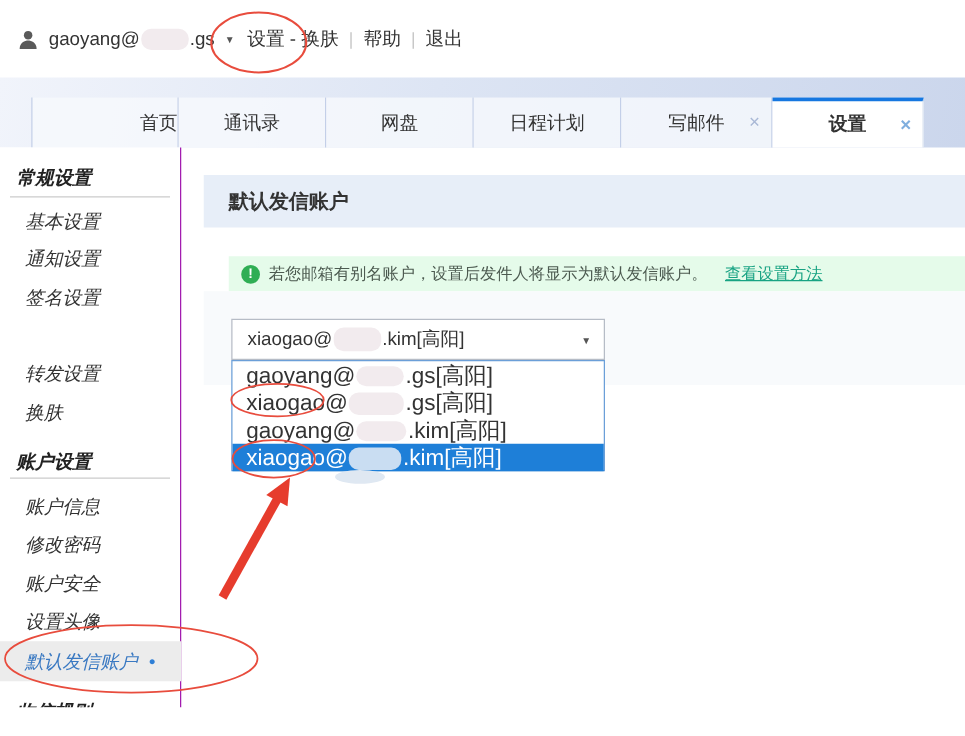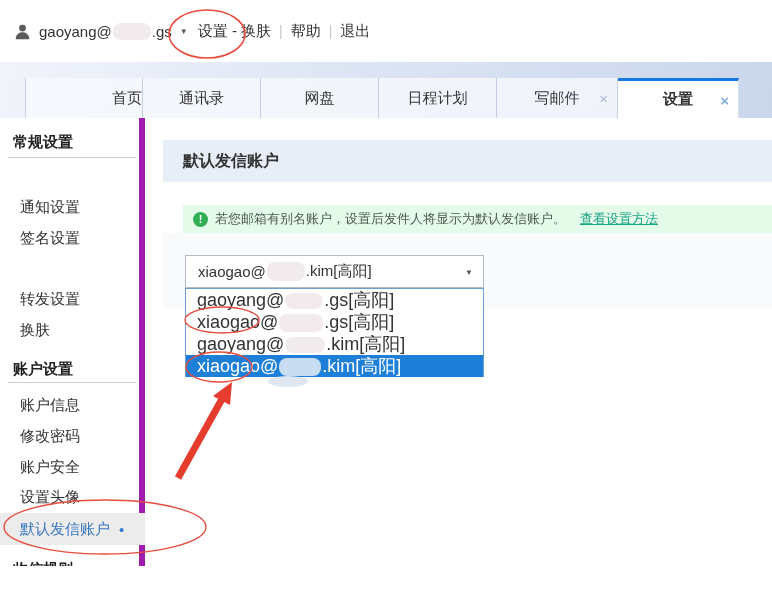--- a/index.html
+++ b/index.html
@@ -26,21 +26,21 @@
          border-right:1px solid #c3cfe8; display:flex; align-items:center; justify-content:center;
          font-size:15px; color:#333; cursor:pointer; }
   .tab.first { border-left:1px solid #c3cfe8;justify-content:flex-end; }
   .tab.active { background:#fff; border-top:3px solid #1677e0; border-right:1px solid #d9e2f0; font-weight:bold; }
   .tab-close { position:absolute; right:9px; top:50%; transform:translateY(-50%);
                font-size:15px; color:#a9b8d6; cursor:pointer; line-height:1; }
   .tab.active .tab-close { color:#7faede; }
 
   
   .sidebar { position:absolute; top:118px; left:0; width:145px; height:471px; background:#fff;
-             border-right:6px solid #a21caf; }
+             border-right:1px solid #a21caf;font-style:italic; }
   .side-el { position:absolute; left:0; width:145px; display:flex; align-items:center; }
   .side-header { font-weight:bold; font-size:15px; color:#222; padding-left:13px; height:28px; }
   .side-item { font-size:15px; color:#333; padding-left:20px; height:30px; cursor:pointer; }
   .side-item.selected { background:#ececec; color:#3a79c2; height:32px; }
   .side-dot { color:#2f7fd6; font-size:15px; margin-left:9px; }
   .side-divider { position:absolute; left:8px; width:128px; border-top:1px solid #ccc; }
 
   
   .main-title { position:absolute; left:163px; top:140px; width:609px; height:42px; background:#e7eef8;
                 display:flex; align-items:center; padding-left:20px; font-size:16px; font-weight:bold; color:#333; }
@@ -111,20 +111,21 @@
     </div>
     <div class="tab active" style="left:618px;width:121px;">
       <span>设置</span>
       <span class="tab-close">×</span>
     </div>
   </div>
 
   <div class="sidebar">
     <div class="side-el side-header" style="top:10px;">常规设置</div>
     <div class="side-divider" style="top:39px;"></div>
+    <div class="side-el side-item" style="top:44px;">基本设置</div>
     <div class="side-el side-item" style="top:74px;">通知设置</div>
     <div class="side-el side-item" style="top:105px;">签名设置</div>
     <div class="side-el side-item" style="top:166px;">转发设置</div>
     <div class="side-el side-item" style="top:197px;">换肤</div>
 
     <div class="side-el side-header" style="top:237px;">账户设置</div>
     <div class="side-divider" style="top:264px;"></div>
     <div class="side-el side-item" style="top:272px;">账户信息</div>
     <div class="side-el side-item" style="top:303px;">修改密码</div>
     <div class="side-el side-item" style="top:334px;">账户安全</div>

